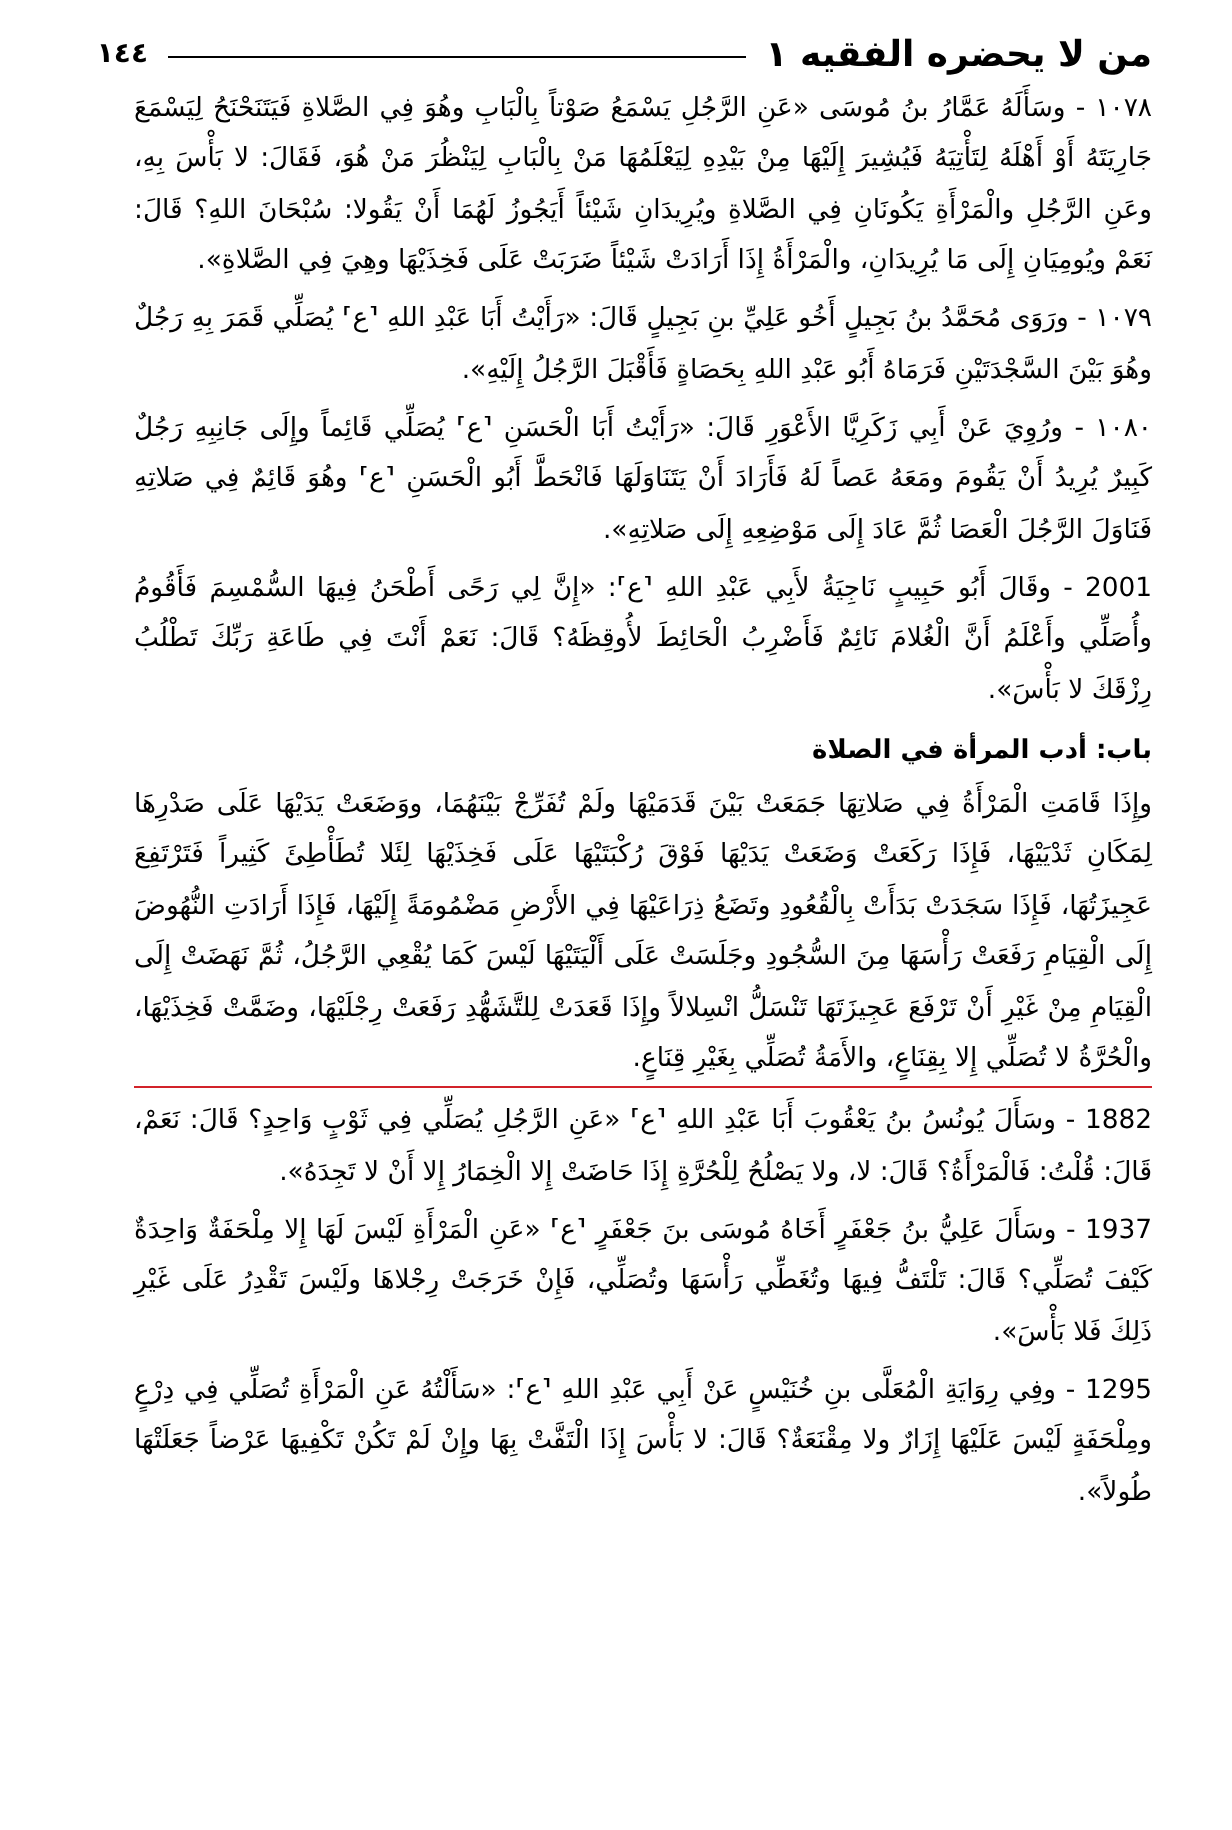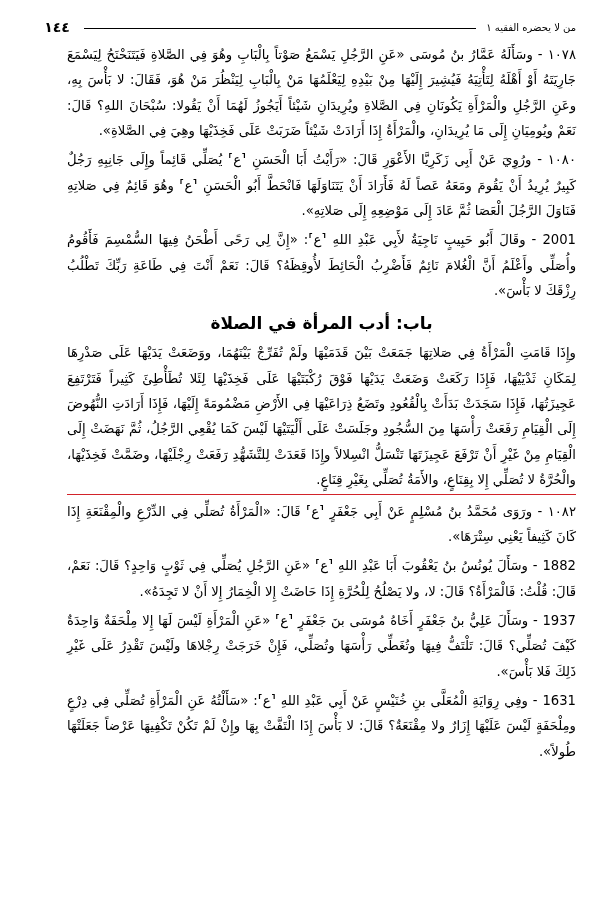--- a/index.html
+++ b/index.html
@@ -24,56 +24,56 @@
   
   .header {
     display: flex;
     align-items: center;
     justify-content: space-between;
     direction: rtl;
     height: 26px;
     margin-bottom: 2px;
   }
   .header-title {
-    font-size: 10px;
-    font-weight: normal;
+    font-size: 18px;
+    font-weight: bold;
     white-space: nowrap;
     letter-spacing: 0px;
   }
   .header-rule {
     flex: 1 1 auto;
     height: 0;
     border-top: 1.6px solid #000;
     margin: 0 10px;
     position: relative;
     top: 1px;
   }
   .header-page {
     font-size: 14px;
     font-weight: bold;
     white-space: nowrap;
     min-width: 34px;
-    text-align: center;
+    text-align: right;
   }
   
   .body {
     direction: rtl;
     text-align: justify;
     text-justify: inter-word;
     margin-left: 27px;
   }
   p.para {
     margin: 0 0 4px 0;
     font-size: 13.2px;
     line-height: 1.92;
     text-align: justify;
   }
   .section-title {
-    text-align: center;
-    font-size: 17px;
+    text-align: right;
+    font-size: 13px;
     font-weight: bold;
     margin: 10px 0 7px 0;
   }
   .underline-red {
     border-bottom: 1.3px solid #d2232a;
     padding-bottom: 1px;
   }
   .tight {
     line-height: 1.88;
   }
@@ -86,32 +86,32 @@
   <div class="header">
     <div class="header-title">من لا يحضره الفقيه ١</div>
     <div class="header-rule"></div>
     <div class="header-page">١٤٤</div>
   </div>
 
   <div class="body">
 
     <p class="para">١٠٧٨ - وسَأَلَهُ عَمَّارُ بنُ مُوسَى «عَنِ الرَّجُلِ يَسْمَعُ صَوْتاً بِالْبَابِ وهُوَ فِي الصَّلاةِ فَيَتَنَحْنَحُ لِيَسْمَعَ جَارِيَتَهُ أَوْ أَهْلَهُ لِتَأْتِيَهُ فَيُشِيرَ إِلَيْهَا مِنْ بَيْدِهِ لِيَعْلَمُهَا مَنْ بِالْبَابِ لِيَنْظُرَ مَنْ هُوَ، فَقَالَ: لا بَأْسَ بِهِ، وعَنِ الرَّجُلِ والْمَرْأَةِ يَكُونَانِ فِي الصَّلاةِ ويُرِيدَانِ شَيْئاً أَيَجُوزُ لَهُمَا أَنْ يَقُولا: سُبْحَانَ اللهِ؟ قَالَ: نَعَمْ ويُومِيَانِ إِلَى مَا يُرِيدَانِ، والْمَرْأَةُ إِذَا أَرَادَتْ شَيْئاً ضَرَبَتْ عَلَى فَخِذَيْهَا وهِيَ فِي الصَّلاةِ».</p>
 
+    <p class="para">١٠٧٩ - ورَوَى مُحَمَّدُ بنُ بَجِيلٍ أَخُو عَلِيِّ بنِ بَجِيلٍ قَالَ: «رَأَيْتُ أَبَا عَبْدِ اللهِ ⸢ع⸣ يُصَلِّي قَمَرَ بِهِ رَجُلٌ وهُوَ بَيْنَ السَّجْدَتَيْنِ فَرَمَاهُ أَبُو عَبْدِ اللهِ بِحَصَاةٍ فَأَقْبَلَ الرَّجُلُ إِلَيْهِ».</p>
 
     <p class="para">١٠٨٠ - ورُوِيَ عَنْ أَبِي زَكَرِيَّا الأَعْوَرِ قَالَ: «رَأَيْتُ أَبَا الْحَسَنِ ⸢ع⸣ يُصَلِّي قَائِماً وإِلَى جَانِبِهِ رَجُلٌ كَبِيرٌ يُرِيدُ أَنْ يَقُومَ ومَعَهُ عَصاً لَهُ فَأَرَادَ أَنْ يَتَنَاوَلَهَا فَانْحَطَّ أَبُو الْحَسَنِ ⸢ع⸣ وهُوَ قَائِمٌ فِي صَلاتِهِ فَنَاوَلَ الرَّجُلَ الْعَصَا ثُمَّ عَادَ إِلَى مَوْضِعِهِ إِلَى صَلاتِهِ».</p>
 
     <p class="para">2001 - وقَالَ أَبُو حَبِيبٍ نَاجِيَةُ لأَبِي عَبْدِ اللهِ ⸢ع⸣: «إِنَّ لِي رَحًى أَطْحَنُ فِيهَا السُّمْسِمَ فَأَقُومُ وأُصَلِّي وأَعْلَمُ أَنَّ الْغُلامَ نَائِمٌ فَأَضْرِبُ الْحَائِطَ لأُوقِظَهُ؟ قَالَ: نَعَمْ أَنْتَ فِي طَاعَةِ رَبِّكَ تَطْلُبُ رِزْقَكَ لا بَأْسَ».</p>
 
     <div class="section-title">باب: أدب المرأة في الصلاة</div>
 
 
     <p class="para tight underline-red">وإِذَا قَامَتِ الْمَرْأَةُ فِي صَلاتِهَا جَمَعَتْ بَيْنَ قَدَمَيْهَا ولَمْ تُفَرِّجْ بَيْنَهُمَا، ووَضَعَتْ يَدَيْهَا عَلَى صَدْرِهَا لِمَكَانِ ثَدْيَيْهَا، فَإِذَا رَكَعَتْ وَضَعَتْ يَدَيْهَا فَوْقَ رُكْبَتَيْهَا عَلَى فَخِذَيْهَا لِئَلا تُطَأْطِئَ كَثِيراً فَتَرْتَفِعَ عَجِيزَتُهَا، فَإِذَا سَجَدَتْ بَدَأَتْ بِالْقُعُودِ وتَضَعُ ذِرَاعَيْهَا فِي الأَرْضِ مَضْمُومَةً إِلَيْهَا، فَإِذَا أَرَادَتِ النُّهُوضَ إِلَى الْقِيَامِ رَفَعَتْ رَأْسَهَا مِنَ السُّجُودِ وجَلَسَتْ عَلَى أَلْيَتَيْهَا لَيْسَ كَمَا يُقْعِي الرَّجُلُ، ثُمَّ نَهَضَتْ إِلَى الْقِيَامِ مِنْ غَيْرِ أَنْ تَرْفَعَ عَجِيزَتَهَا تَنْسَلُّ انْسِلالاً وإِذَا قَعَدَتْ لِلتَّشَهُّدِ رَفَعَتْ رِجْلَيْهَا، وضَمَّتْ فَخِذَيْهَا، والْحُرَّةُ لا تُصَلِّي إِلا بِقِنَاعٍ، والأَمَةُ تُصَلِّي بِغَيْرِ قِنَاعٍ.</p>
 
-    <p class="para">١٠٨٢ - ورَوَى مُحَمَّدُ بنُ مُسْلِمٍ عَنْ أَبِي جَعْفَرٍ ⸢ع⸣ قَالَ: «الْمَرْأَةُ تُصَلِّي فِي الدِّرْعِ والْمِقْنَعَةِ إِذَا كَانَ كَثِيفاً يَعْنِي سِتْرَهَا».</p>
 
     <p class="para">1882 - وسَأَلَ يُونُسُ بنُ يَعْقُوبَ أَبَا عَبْدِ اللهِ ⸢ع⸣ «عَنِ الرَّجُلِ يُصَلِّي فِي ثَوْبٍ وَاحِدٍ؟ قَالَ: نَعَمْ، قَالَ: قُلْتُ: فَالْمَرْأَةُ؟ قَالَ: لا، ولا يَصْلُحُ لِلْحُرَّةِ إِذَا حَاضَتْ إِلا الْخِمَارُ إِلا أَنْ لا تَجِدَهُ».</p>
 
     <p class="para">1937 - وسَأَلَ عَلِيُّ بنُ جَعْفَرٍ أَخَاهُ مُوسَى بنَ جَعْفَرٍ ⸢ع⸣ «عَنِ الْمَرْأَةِ لَيْسَ لَهَا إِلا مِلْحَفَةٌ وَاحِدَةٌ كَيْفَ تُصَلِّي؟ قَالَ: تَلْتَفُّ فِيهَا وتُغَطِّي رَأْسَهَا وتُصَلِّي، فَإِنْ خَرَجَتْ رِجْلاهَا ولَيْسَ تَقْدِرُ عَلَى غَيْرِ ذَلِكَ فَلا بَأْسَ».</p>
 
-    <p class="para">1631 - وفِي رِوَايَةِ الْمُعَلَّى بنِ خُنَيْسٍ عَنْ أَبِي عَبْدِ اللهِ ⸢ع⸣: «سَأَلْتُهُ عَنِ الْمَرْأَةِ تُصَلِّي فِي دِرْعٍ ومِلْحَفَةٍ لَيْسَ عَلَيْهَا إِزَارٌ ولا مِقْنَعَةٌ؟ قَالَ: لا بَأْسَ إِذَا الْتَفَّتْ بِهَا وإِنْ لَمْ تَكُنْ تَكْفِيهَا عَرْضاً جَعَلَتْهَا طُولاً».</p>
+    <p class="para">1295 - وفِي رِوَايَةِ الْمُعَلَّى بنِ خُنَيْسٍ عَنْ أَبِي عَبْدِ اللهِ ⸢ع⸣: «سَأَلْتُهُ عَنِ الْمَرْأَةِ تُصَلِّي فِي دِرْعٍ ومِلْحَفَةٍ لَيْسَ عَلَيْهَا إِزَارٌ ولا مِقْنَعَةٌ؟ قَالَ: لا بَأْسَ إِذَا الْتَفَّتْ بِهَا وإِنْ لَمْ تَكُنْ تَكْفِيهَا عَرْضاً جَعَلَتْهَا طُولاً».</p>
 
   </div>
 </div>
 
 </body></html>

